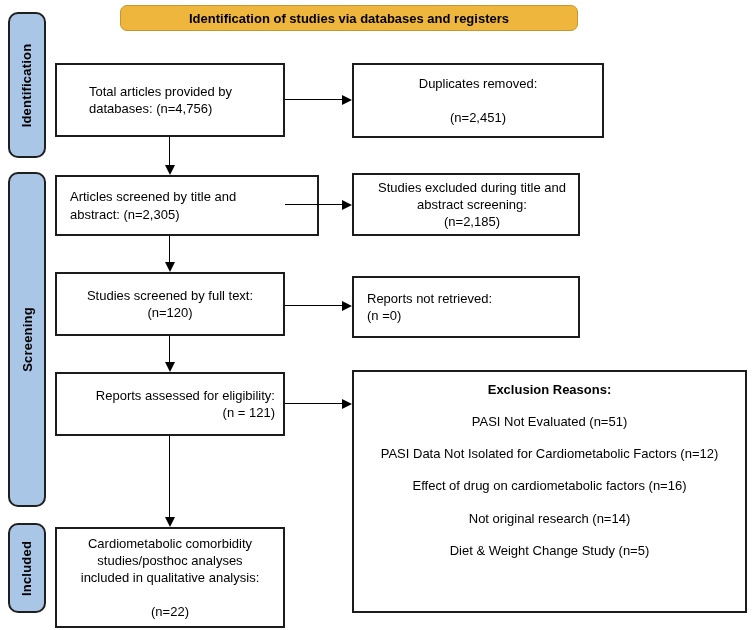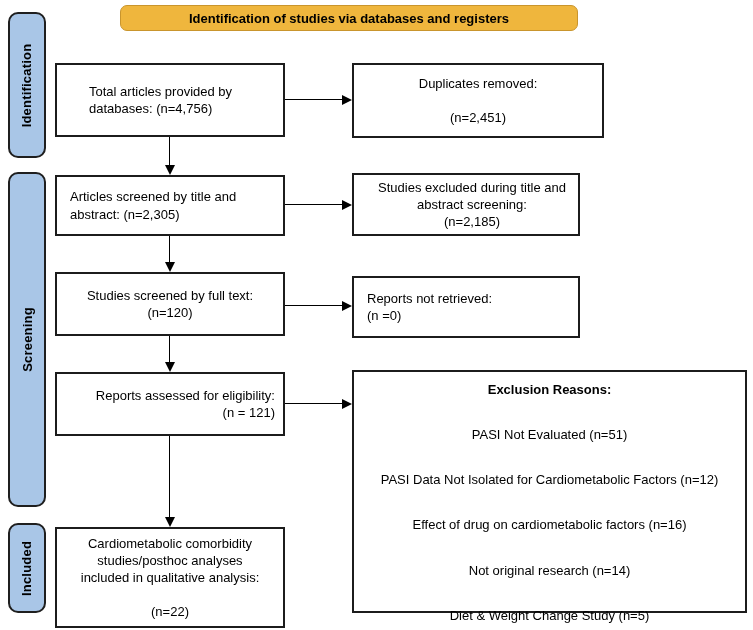--- a/index.html
+++ b/index.html
@@ -53,21 +53,21 @@
     font-size: 13px;
     line-height: 1.32;
     display: flex; flex-direction: column; justify-content: center;
   }
   .fbox.center { text-align: center; align-items: center; }
   .fbox.left   { text-align: left; }
   .spacer { height: 17px; }
   .excl {
     justify-content: flex-start;
     padding: 9px 6px;
-    gap: 28px;
+    gap: 15px;
   }
   .excl .excl-title { font-weight: bold; font-size: 13px; }
   .hline {
     position: absolute; height: 0;
     border-top: 1.5px solid var(--arrow);
   }
   .vline {
     position: absolute; width: 0;
     border-left: 1.5px solid var(--arrow);
   }
@@ -99,21 +99,21 @@
   </div>
   <div class="stage" style="top:523px; height:90px;">
     <span>Included</span>
   </div>
 
   <div class="fbox left" style="left:55px; top:63px; width:230px; height:74px; padding-left:32px; padding-right:8px;">
     <div>Total articles provided by</div>
     <div>databases: (n=4,756)</div>
   </div>
 
-  <div class="fbox left" style="left:55px; top:175px; width:230px; height:61px; padding-left:13px; padding-right:24px;">
+  <div class="fbox left" style="left:55px; top:175px; width:264px; height:61px; padding-left:13px; padding-right:24px;">
     <div>Articles screened by title and</div>
     <div>abstract: (n=2,305)</div>
   </div>
 
   <div class="fbox center" style="left:55px; top:272px; width:230px; height:64px;">
     <div>Studies screened by full text:</div>
     <div>(n=120)</div>
   </div>
 
   <div class="fbox left" style="left:55px; top:372px; width:230px; height:64px; padding-left:13px; padding-right:8px;align-items:flex-end;">

